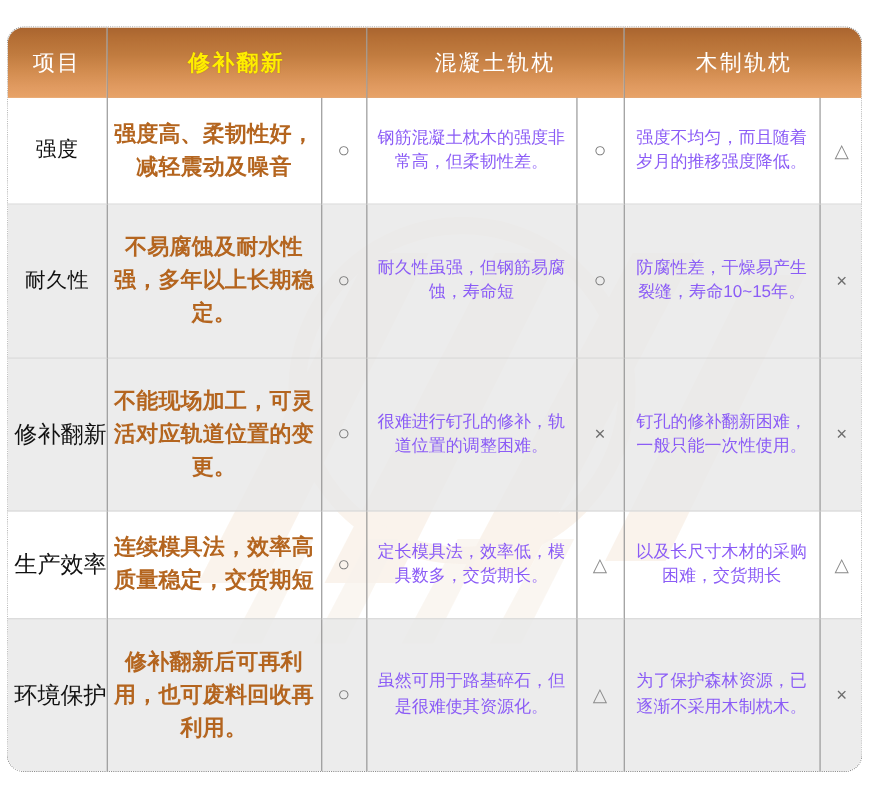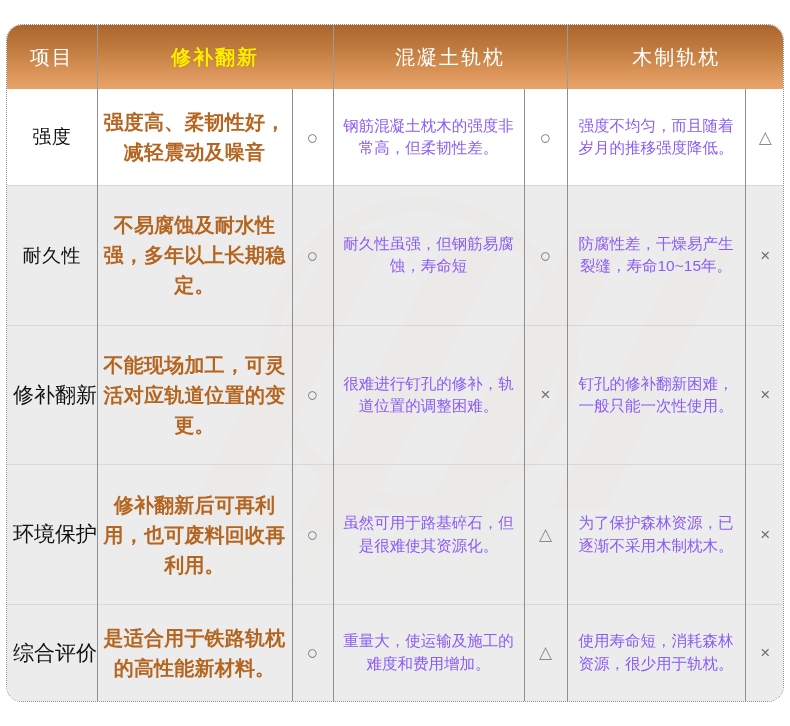--- a/index.html
+++ b/index.html
@@ -190,38 +190,38 @@
         <tr class="even">
           <td class="item narrow">修补翻新</td>
           <td class="syn">不能现场加工，可灵活对应轨道位置的变更。</td>
           <td class="sym"><span class="mark circle">○</span></td>
           <td>很难进行钉孔的修补，轨道位置的调整困难。</td>
           <td class="sym"><span class="mark cross">×</span></td>
           <td>钉孔的修补翻新困难，一般只能一次性使用。</td>
           <td class="sym last"><span class="mark cross">×</span></td>
         </tr>
 
+        <tr class="odd">
+          <td class="item narrow">生产效率</td>
+          <td class="syn">连续模具法，效率高质量稳定，交货期短</td>
+          <td class="sym"><span class="mark circle">○</span></td>
+          <td>定长模具法，效率低，模具数多，交货期长。</td>
+          <td class="sym"><span class="mark triangle">△</span></td>
+          <td>以及长尺寸木材的采购困难，交货期长</td>
+          <td class="sym last"><span class="mark triangle">△</span></td>
+        </tr>
 
         <tr class="even">
           <td class="item narrow">环境保护</td>
           <td class="syn">修补翻新后可再利用，也可废料回收再利用。</td>
           <td class="sym"><span class="mark circle">○</span></td>
           <td>虽然可用于路基碎石，但是很难使其资源化。</td>
           <td class="sym"><span class="mark triangle">△</span></td>
           <td>为了保护森林资源，已逐渐不采用木制枕木。</td>
           <td class="sym last"><span class="mark cross">×</span></td>
         </tr>
 
 
-        <tr class="even">
-          <td class="item narrow">综合评价</td>
-          <td class="syn">是适合用于铁路轨枕的高性能新材料。</td>
-          <td class="sym"><span class="mark circle">○</span></td>
-          <td>重量大，使运输及施工的难度和费用增加。</td>
-          <td class="sym"><span class="mark triangle">△</span></td>
-          <td>使用寿命短，消耗森林资源，很少用于轨枕。</td>
-          <td class="sym last"><span class="mark cross">×</span></td>
-        </tr>
 
       </tbody>
     </table>
   </div>
 </div>
 
 </body></html>

